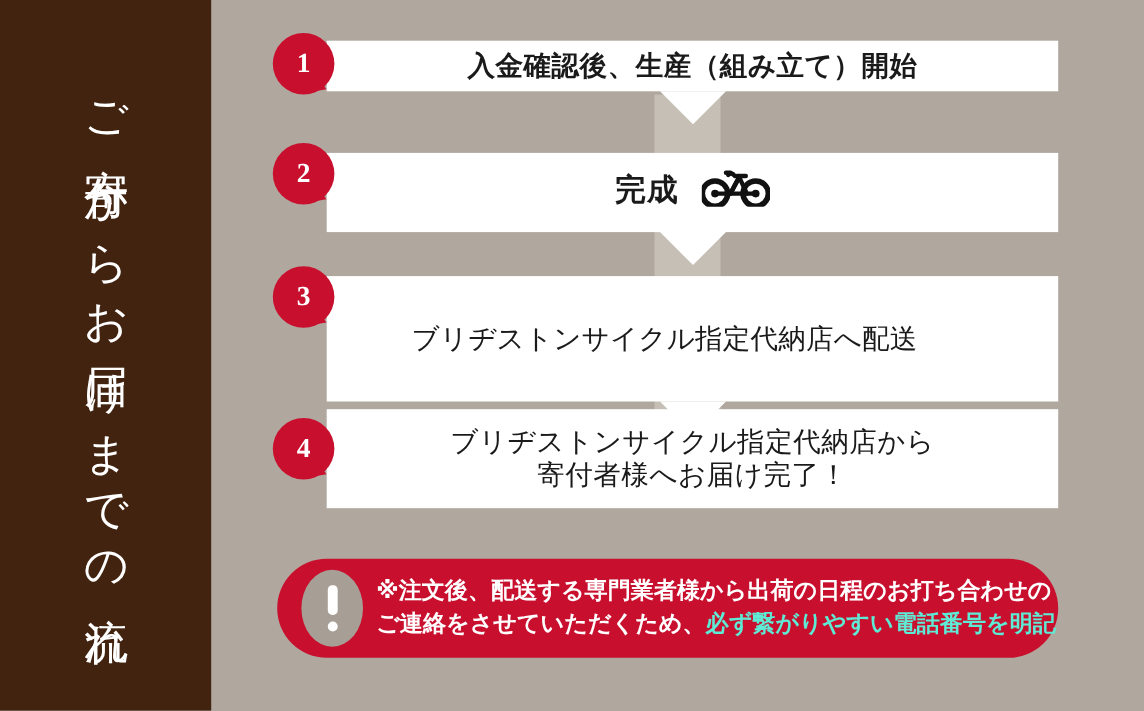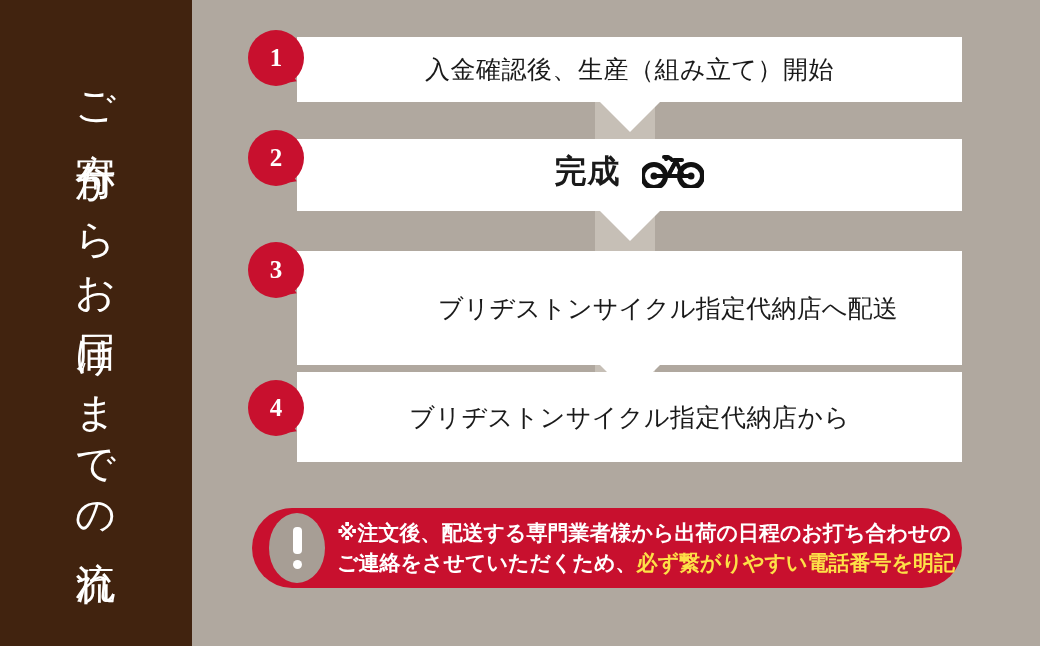--- a/index.html
+++ b/index.html
@@ -64,21 +64,21 @@
   .band-2 { top: 198px; height: 62px; }
   .band-3 { top: 352px; height: 60px; }
 
   
   .step {
     position: absolute;
     left: 297px;
     width: 665px;
     background: #ffffff;
   }
-  .step-1 { top: 37px;  height: 65px; }
+  .step-1 { top: 37px;  height: 46px; font-weight: bold; }
   .step-2 { top: 139px; height: 72px; }
   .step-3 { top: 251px; height: 114px; }
   .step-4 { top: 372px; height: 90px; }
 
   
   .step-arrow {
     position: absolute;
     left: 50%;
     margin-left: -30px;
     top: 100%;
@@ -96,32 +96,32 @@
     top: 0;
     width: 100%;
     height: 100%;
     display: flex;
     flex-direction: column;
     align-items: center;
     justify-content: center;
     box-sizing: border-box;
   }
   .step-inner.align-left {
-    align-items: center;
+    align-items: flex-start;
     padding-left: 77px;
   }
   .step-title {
     color: #1a1a1a;
     font-size: 25px;
     line-height: 1.22;
     letter-spacing: 0.5px;
     white-space: nowrap;
   }
   .step-title.big {
-    font-size: 32px;
+    font-size: 28px;
     font-weight: 700;
     letter-spacing: 1px;
   }
   .step-title.heavy {
     font-size: 25px;
     letter-spacing: 0.2px;
   }
   .step-note {
     color: #1a1a1a;
     font-size: 14px;
@@ -183,26 +183,25 @@
   .badge-2 { left: 248px; top: 130px; }
   .badge-3 { left: 248px; top: 242px; }
   .badge-4 { left: 248px; top: 380px; }
 
   
   .notice {
     position: absolute;
     left: 252px;
     top: 508px;
     width: 710px;
-    height: 80px;
+    height: 90px;
     background: #c8102e;
     border-radius: 53px;
     display: flex;
     align-items: center;
-    justify-content: center;
   }
   .notice-icon {
     flex: 0 0 auto;
     width: 56px;
     height: 70px;
     margin-left: 22px;
     margin-right: 12px;
     border-radius: 50%;
     background: #a79e95;
     display: flex;
@@ -235,21 +234,21 @@
   .notice-text {
     color: #ffffff;
     font-size: 21px;
     font-weight: 700;
     line-height: 1.42;
     letter-spacing: 0px;
     white-space: nowrap;
     padding-right: 12px;
   }
   .notice-text span.line { display: block; }
-  .hl { color: #fde047; }
+  .hl { color: #5eead4; }
 </style>
 </head>
 <body>
 
 <div class="canvas">
 
   <div class="sidebar">
     <div class="sidebar-title">ご寄付からお届けまでの流れ</div>
   </div>
 
@@ -310,20 +309,21 @@
   <div class="badge badge-3">
     <div class="badge-tail"></div>
     <div class="badge-circle">
       <span class="badge-num">3</span>
     </div>
   </div>
 
   <div class="step step-4">
     <div class="step-inner">
       <div class="step-title">ブリヂストンサイクル指定代納店から</div>
+      <div class="step-title">寄付者様へお届け完了！</div>
     </div>
   </div>
   <div class="badge badge-4">
     <div class="badge-tail"></div>
     <div class="badge-circle">
       <span class="badge-num">4</span>
     </div>
   </div>
 
   <div class="notice">

